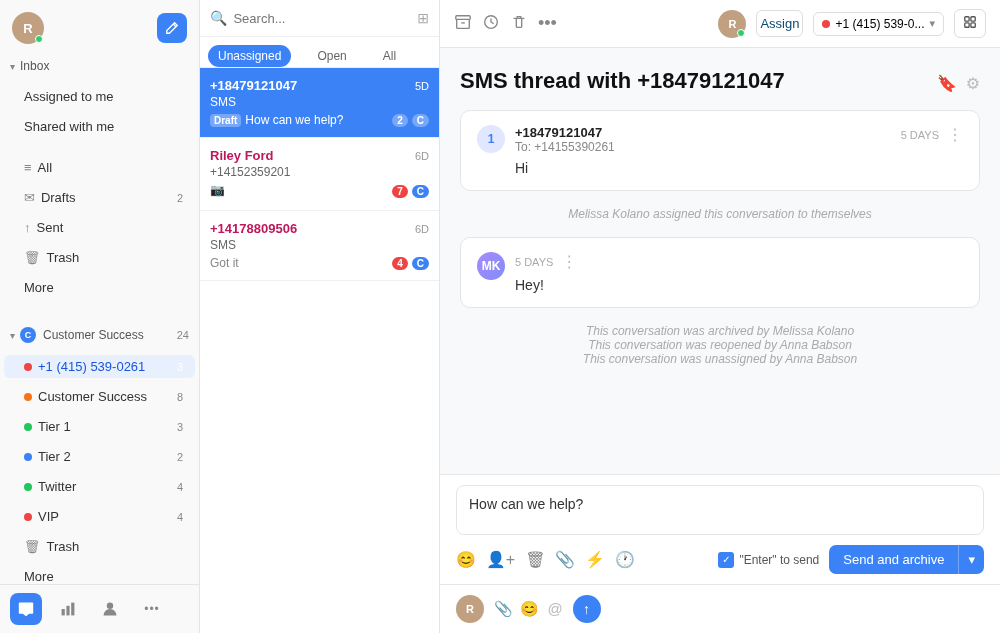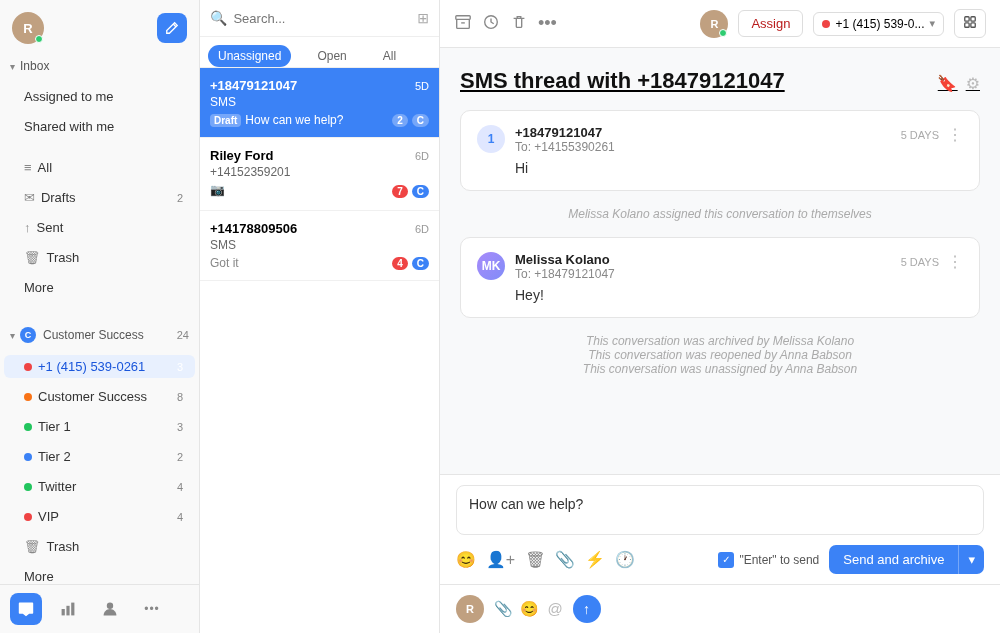--- a/index.html
+++ b/index.html
@@ -53,21 +53,21 @@
       padding: 4px 10px; border-radius: 12px; font-size: 12px; cursor: pointer; border: none; background: transparent; color: #666;
     }
     .tab-btn.active { background: #3b82f6; color: white; font-weight: 500; }
     .conversation-list { flex: 1; overflow-y: auto; }
     .conv-item {
       padding: 10px 10px; border-bottom: 1px solid #f0f0f0; cursor: pointer;
     }
     .conv-item.active { background: #3b82f6; }
     .conv-item.active * { color: white !important; }
     .conv-item-header { display: flex; justify-content: space-between; align-items: center; margin-bottom: 2px; }
-    .conv-name { font-weight: 600; font-size: 13px; color: #000000; }
+    .conv-name { font-weight: 600; font-size: 13px; color: #be185d; }
     .conv-age { font-size: 11px; color: #999; }
     .conv-channel { font-size: 12px; color: #666; margin-bottom: 3px; }
     .conv-preview { font-size: 12px; color: #888; white-space: nowrap; overflow: hidden; text-overflow: ellipsis; }
     .conv-badges { display: flex; align-items: center; gap: 4px; margin-top: 4px; }
     .badge-num {
       background: #ef4444; color: white; font-size: 10px; border-radius: 10px; padding: 1px 5px; font-weight: 600;
     }
     .badge-c {
       background: #3b82f6; color: white; font-size: 10px; border-radius: 10px; padding: 1px 5px; font-weight: 600;
     }
@@ -80,22 +80,22 @@
     #main {
       flex: 1; display: flex; flex-direction: column; background: #f8f9fa; min-width: 0;
     }
     .main-topbar {
       background: white; border-bottom: 1px solid #e5e5e5; padding: 8px 14px;
       display: flex; align-items: center; gap: 10px; height: 48px;
     }
     .topbar-icon { color: #888; font-size: 15px; cursor: pointer; }
     .topbar-spacer { flex: 1; }
     .assign-btn {
-      background: white; border: 1px solid #ddd; border-radius: 6px; padding: 5px 12px;
-      font-size: 13px; cursor: pointer; font-weight: 500; color: #b91c1c;
+      background: white; border: 1px solid #ddd; border-radius: 6px; padding: 5px 3px;
+      font-size: 13px; cursor: pointer; font-weight: 500; color: #0c4a6e;
     }
     .inbox-selector {
       display: flex; align-items: center; gap: 5px; border: 1px solid #ddd; border-radius: 6px;
       padding: 4px 8px; font-size: 12px; cursor: pointer; background: white;
     }
     .inbox-dot { width: 8px; height: 8px; border-radius: 50%; background: #ef4444; }
     .expand-btn { background: white; border: 1px solid #ddd; border-radius: 6px; padding: 5px 8px; cursor: pointer; color: #555; }
 
     .main-body { flex: 1; overflow-y: auto; padding: 20px 20px; display: flex; flex-direction: column; gap: 12px; }
     .thread-title { font-size: 22px; font-weight: 700; color: #111; margin-bottom: 4px; display: flex; align-items: center; gap: 8px; }
@@ -395,21 +395,21 @@
       <svg width="14" height="14" viewBox="0 0 16 16" fill="none" stroke="#555" stroke-width="1.5">
           <rect x="2" y="2" width="5" height="5" rx="1"></rect>
           <rect x="9" y="2" width="5" height="5" rx="1"></rect>
           <rect x="2" y="9" width="5" height="5" rx="1"></rect>
           <rect x="9" y="9" width="5" height="5" rx="1"></rect>
         </svg>
     </div>
   </div>
 
   <div class="main-body">
-    <div style="display:flex;align-items:center;text-decoration:underline;">
+    <div style="display:flex;align-items:center;">
       <span class="thread-title">SMS thread with +18479121047</span>
       <div class="thread-title-icons">
         <span class="thread-title-icon">🔖</span>
         <span class="thread-title-icon">⚙</span>
       </div>
     </div>
 
     <div class="message-card">
       <div class="msg-left">
         <div class="msg-avatar numbered">1</div>
@@ -429,24 +429,20 @@
       </div>
     </div>
 
     <div class="system-msg">Melissa Kolano assigned this conversation to themselves</div>
 
     <div class="message-card">
       <div class="msg-left">
         <div class="msg-avatar photo" style="background:linear-gradient(135deg,#a78bfa,#818cf8);">MK</div>
         <div style="flex:1;">
           <div class="msg-header">
-            <div>
-              <div class="msg-from">Melissa Kolano</div>
-              <div class="msg-to">To: <span>+18479121047</span></div>
-            </div>
             <div class="msg-meta">
               <span class="msg-age">5 DAYS</span>
               <span class="msg-more">⋮</span>
             </div>
           </div>
           <div class="msg-body">Hey!</div>
         </div>
       </div>
     </div>
 

